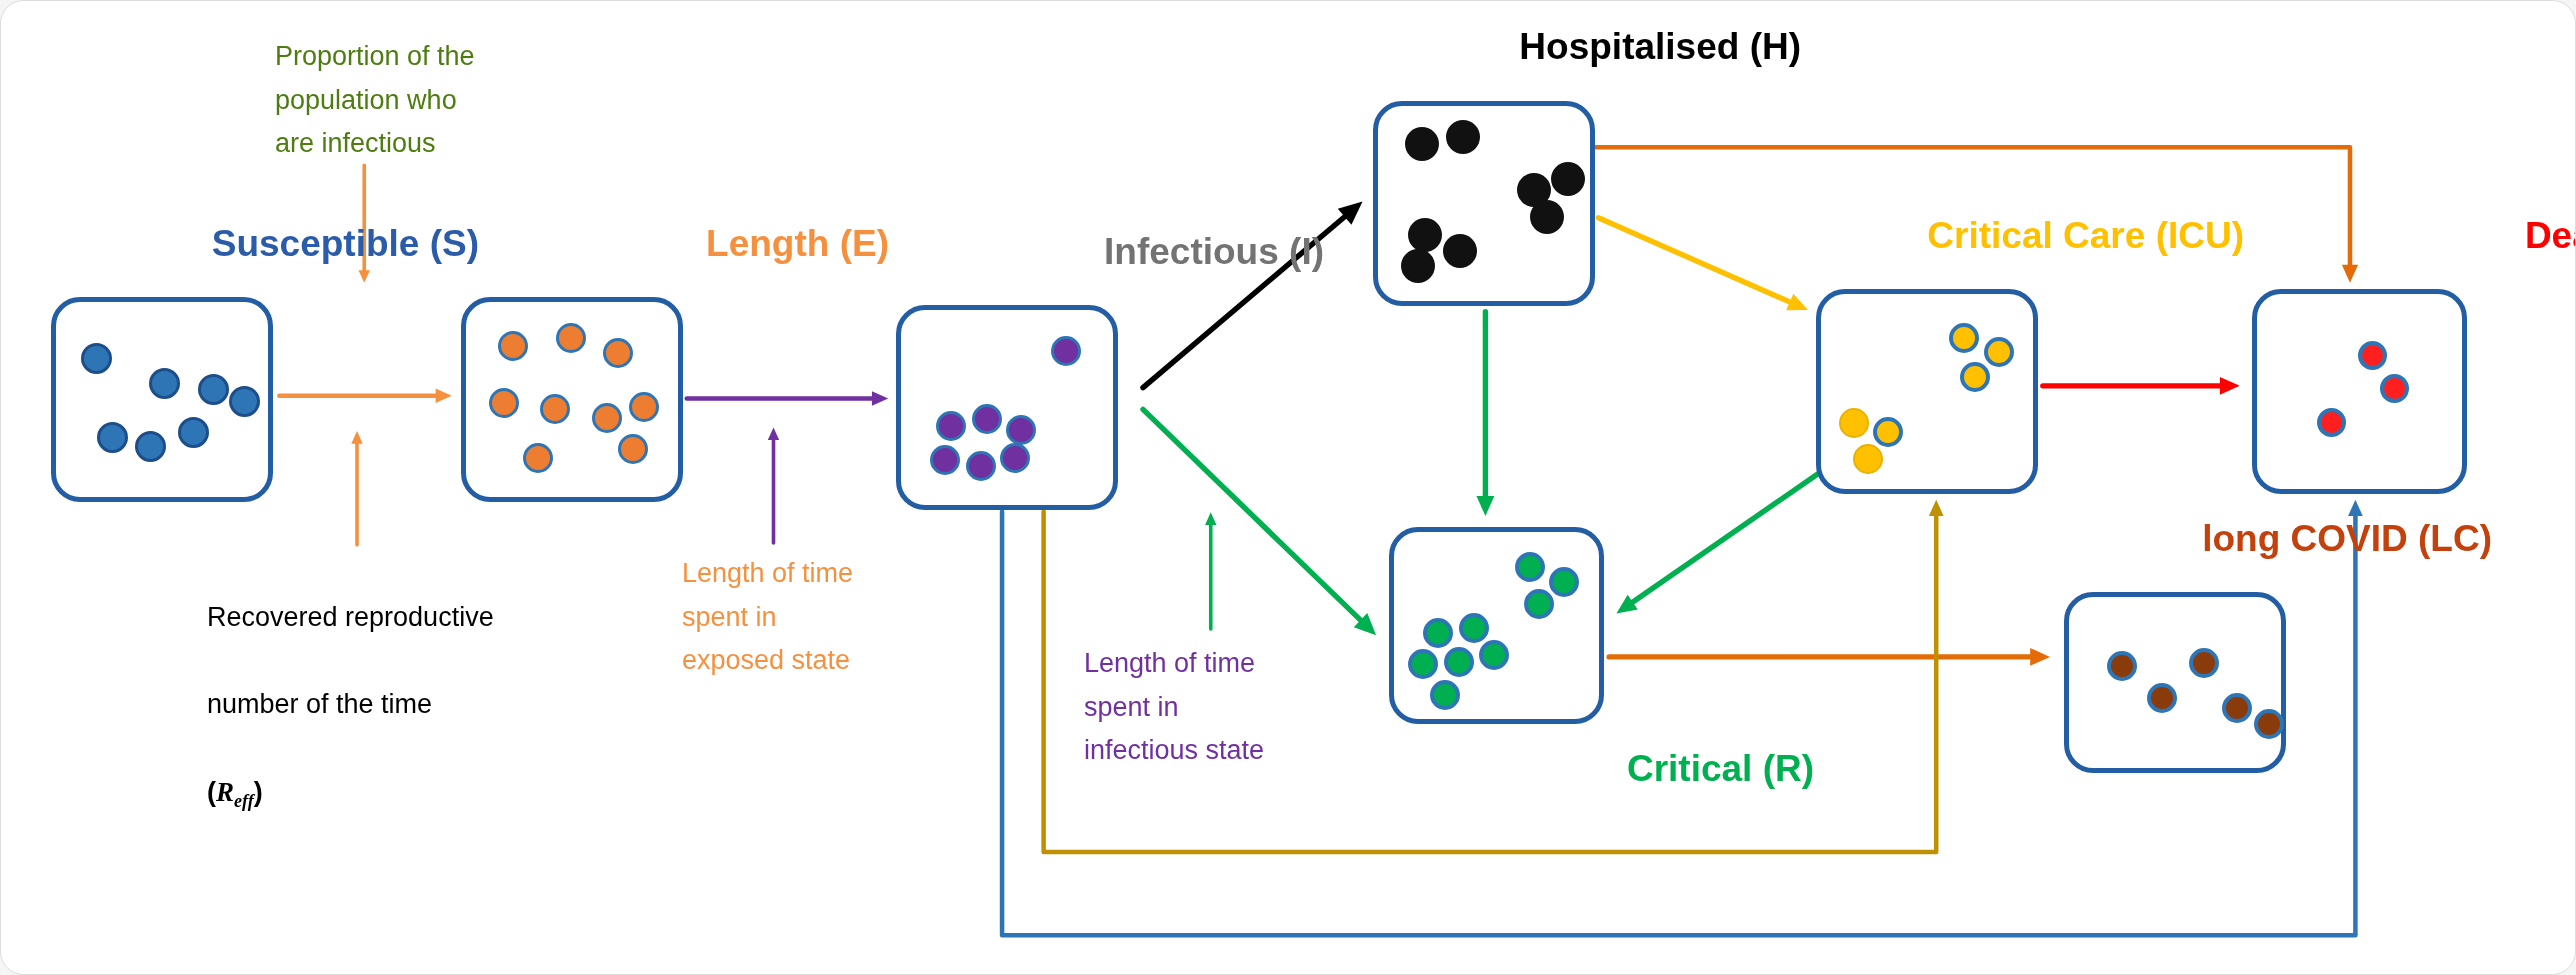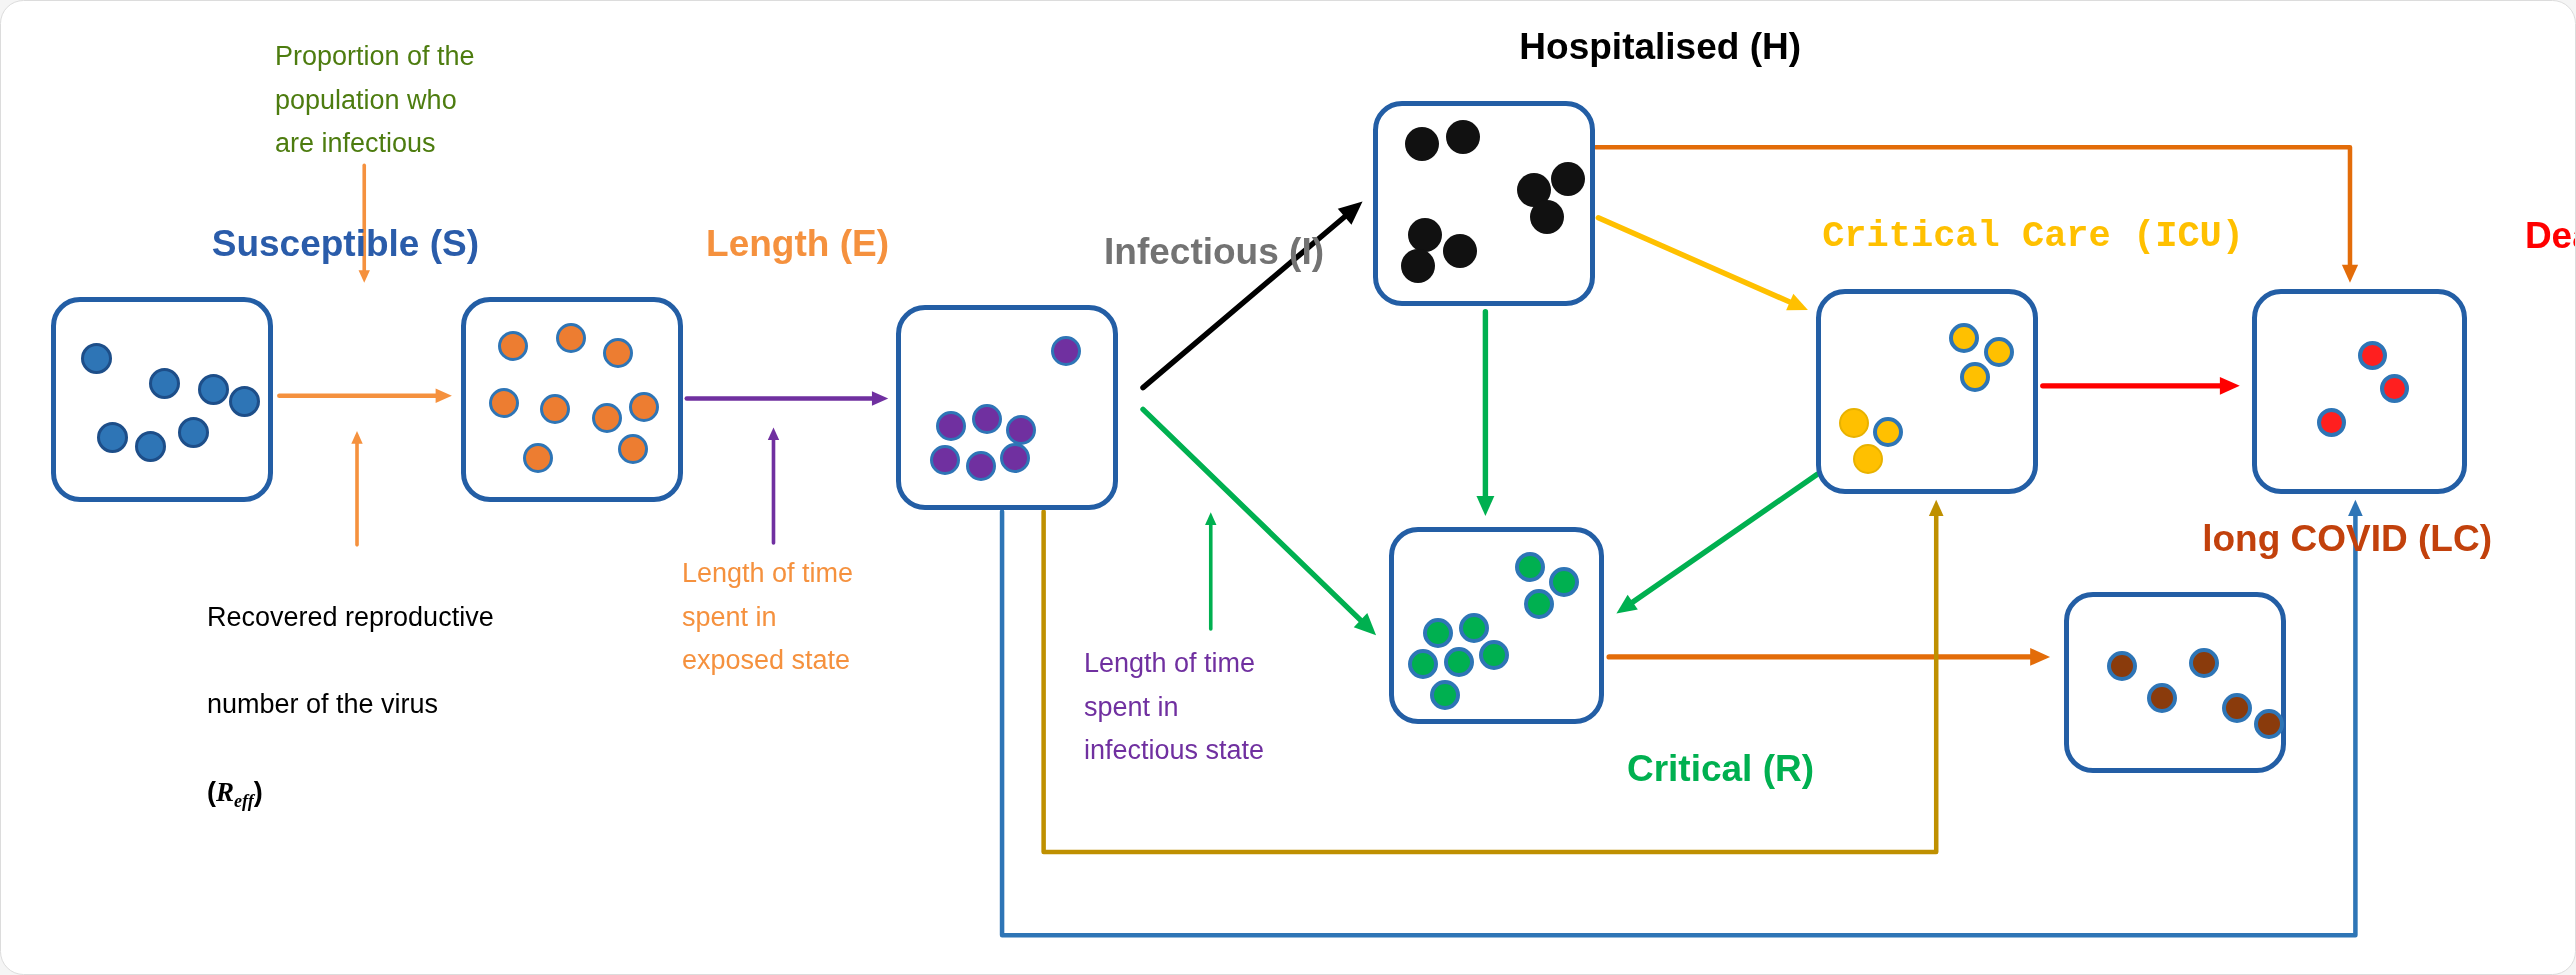--- a/index.html
+++ b/index.html
@@ -180,32 +180,32 @@
       <div class="dot" style="left: 78px; top: 86px; width: 30px; height: 30px; background: rgb(138, 59, 12); border: 4.5px solid rgb(46, 117, 182);"></div>
       <div class="dot" style="left: 120px; top: 51px; width: 30px; height: 30px; background: rgb(138, 59, 12); border: 4.5px solid rgb(46, 117, 182);"></div>
       <div class="dot" style="left: 153px; top: 96px; width: 30px; height: 30px; background: rgb(138, 59, 12); border: 4.5px solid rgb(46, 117, 182);"></div>
       <div class="dot" style="left: 185px; top: 112px; width: 30px; height: 30px; background: rgb(138, 59, 12); border: 4.5px solid rgb(46, 117, 182);"></div>
     </div>
 
   <div class="label" style="left: -156px; top: 222px; width: 634px; color: rgb(42, 92, 170);">Susceptible (S)</div>
   <div class="label" style="left: 254px; top: 222px; width: 634px; color: rgb(245, 145, 62);">Length (E)</div>
   <div class="label" style="left: 689px; top: 230px; width: 634px; color: #737373;">Infectious (I)</div>
   <div class="label" style="left: 1166px; top: 25px; width: 634px; color: rgb(0, 0, 0);">Hospitalised (H)</div>
-  <div class="label" style="left: 1609px; top: 214px; width: 634px; color: rgb(255, 192, 0); font-family: Liberation Mono, monospace;">Critical Care (ICU)</div>
+  <div class="label" style="left: 1609px; top: 214px; width: 634px; color: rgb(255, 192, 0);">Critical Care (ICU)</div>
   <div class="label" style="left: 2042px; top: 214px; width: 634px; color: rgb(255, 0, 0);">Dead (D)</div>
   <div class="label" style="left: 1179px; top: 747px; width: 634px; color: rgb(0, 176, 80);">Critical (R)</div>
   <div class="label" style="left: 1857px; top: 517px; width: 634px; color: #c2410c;">long COVID (LC)</div>
 
   <div class="note" style="left: 268px; top: 34px; color: #4d7c0f; margin-left: 6px;">Proportion of the
 population who
 are infectious</div>
 
   <div class="note" style="left: 206px; top: 551px; color: rgb(0, 0, 0);">
     <div>Recovered reproductive</div>
-    <div>number of the virus</div>
+    <div>number of the time</div>
     <div class="mathline"><span>(</span><span class="mi">R</span><sub>eff</sub><span>)</span></div>
   </div>
 
   <div class="note" style="left: 681px; top: 551px; color: rgb(245, 145, 62);">Length of time
 spent in
 exposed state</div>
 
   <div class="note" style="left: 1083px; top: 641px; color: rgb(112, 48, 160);">Length of time
 spent in
 infectious state</div>

